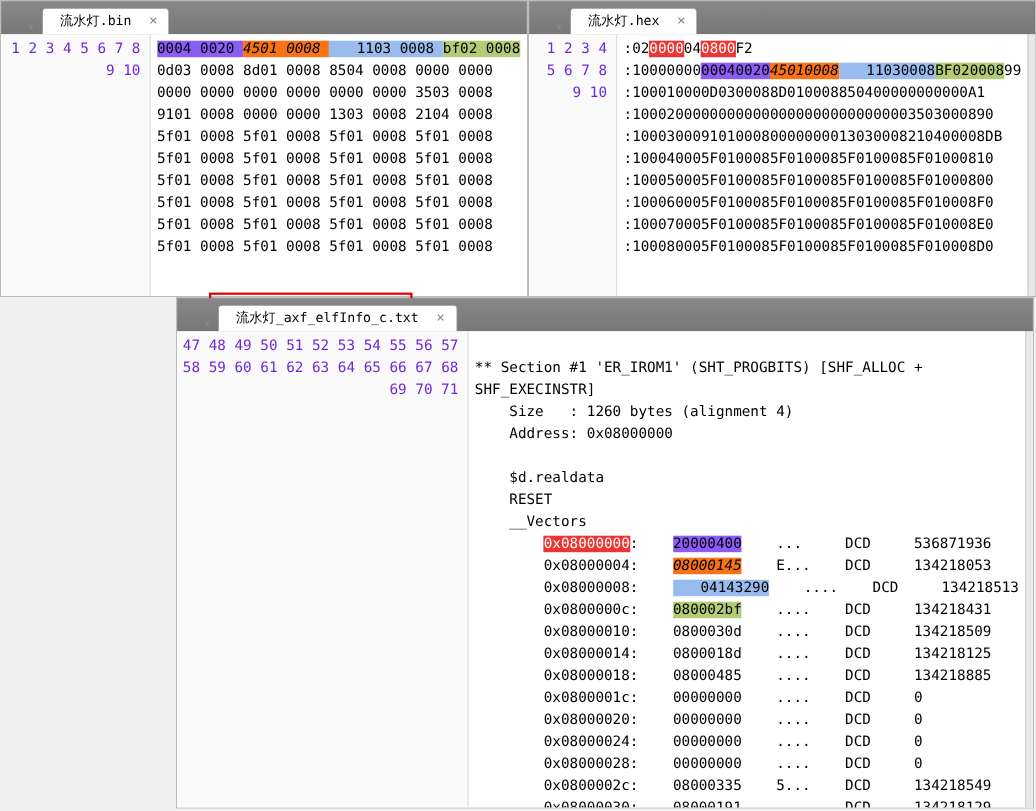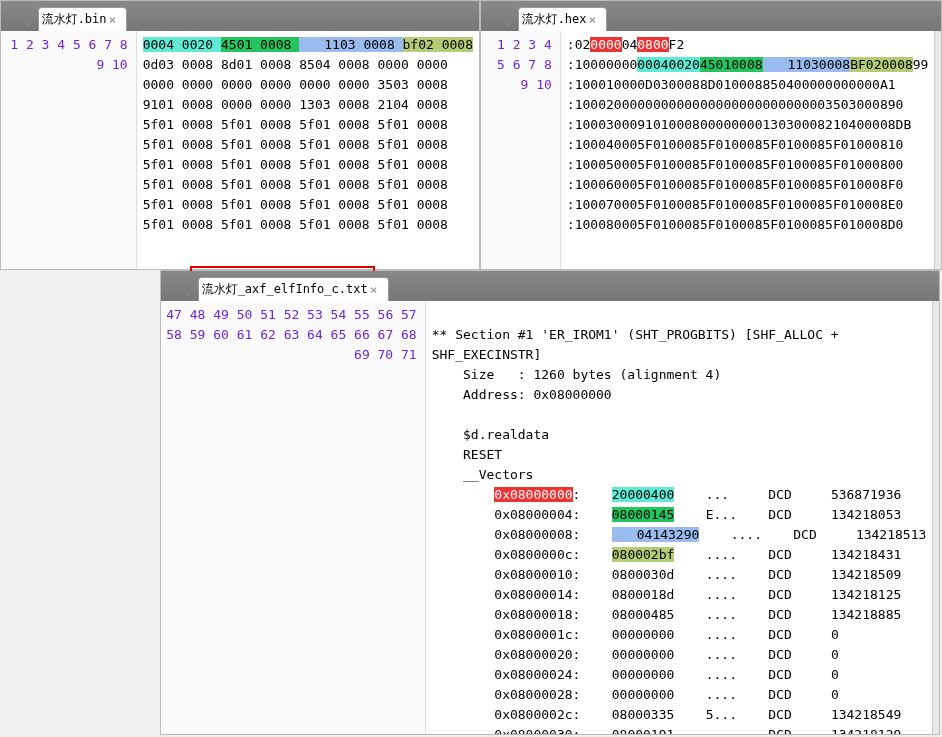--- a/index.html
+++ b/index.html
@@ -2,32 +2,32 @@
 <html><head>
 <meta charset="utf-8">
 <style>
   * { box-sizing: border-box; margin: 0; padding: 0; }
   body { font-family: Consolas, monospace; font-size: 13px; background: #f0f0f0; width: 942px; height: 737px; overflow: hidden; }
   .top-row { display: flex; height: 270px; }
   .pane { background: #fff; border: 1px solid #bbb; display: flex; flex-direction: column; }
   .pane-left { width: 480px; }
   .pane-right { flex: 1; }
   .tab-bar { background: linear-gradient(#888,#777); height: 30px; display: flex; align-items: flex-end; padding-left: 18px; position: relative; }
-  .tab { background: #fff; border: 1px solid #999; border-bottom: none; border-radius: 4px 4px 0 0; padding: 4px 10px 4px 3px; font-size: 12px; display: flex; align-items: center; gap: 2px; height: 24px; position: relative; }
+  .tab { background: #fff; border: 1px solid #999; border-bottom: none; border-radius: 4px 4px 0 0; padding: 4px 10px 4px 16px; font-size: 12px; display: flex; align-items: center; gap: 16px; height: 24px; position: relative; }
   .tab .close { color: #888; font-size: 13px; cursor: pointer; }
   .red-box { position: absolute; border: 2px solid #e00000; }
   .red-box.rb1 { left: 40px; top: 3px; width: 165px; height: 27px; }
   .red-box.rb2 { left: 510px; top: 3px; width: 165px; height: 27px; }
   .red-box.rb3 { left: 190px; top: 266px; width: 185px; height: 27px; }
   .gutter-chevron { color: #888; font-size: 11px; padding: 2px 6px 0 6px; }
   .code-area { display: flex; flex: 1; overflow: hidden; background: #fff; }
   .linenos { color: #6d28d9; text-align: right; padding: 4px 8px 4px 4px; border-right: 1px solid #ddd; background: #fafafa; line-height: 20px; font-size: 13px; user-select: none; min-width: 26px; }
   .code { padding: 4px 6px; line-height: 20px; white-space: pre; flex: 1; }
-  .hl-y { background: #5eead4; }
-  .hl-o { background: #22c55e; }
+  .hl-y { background: #8b5cf6; }
+  .hl-o { background: #f97316; font-style: italic; }
   .hl-b { background: #99bbee; padding-left: 25px; }
   .hl-g { background: #b5cc77; }
   .hl-r { background: #ee3333; color: #ffffff; }
   .bottom-pane { margin-left: 160px; width: 780px; height: 465px; border:1px solid #bbb; background:#fff; display:flex; flex-direction:column; }
   .scrollbar-v { width: 14px; background: #e8e8e8; border-left: 1px solid #ccc; }
 </style>
 </head>
 <body>
 
 <div class="red-box rb1"></div>

